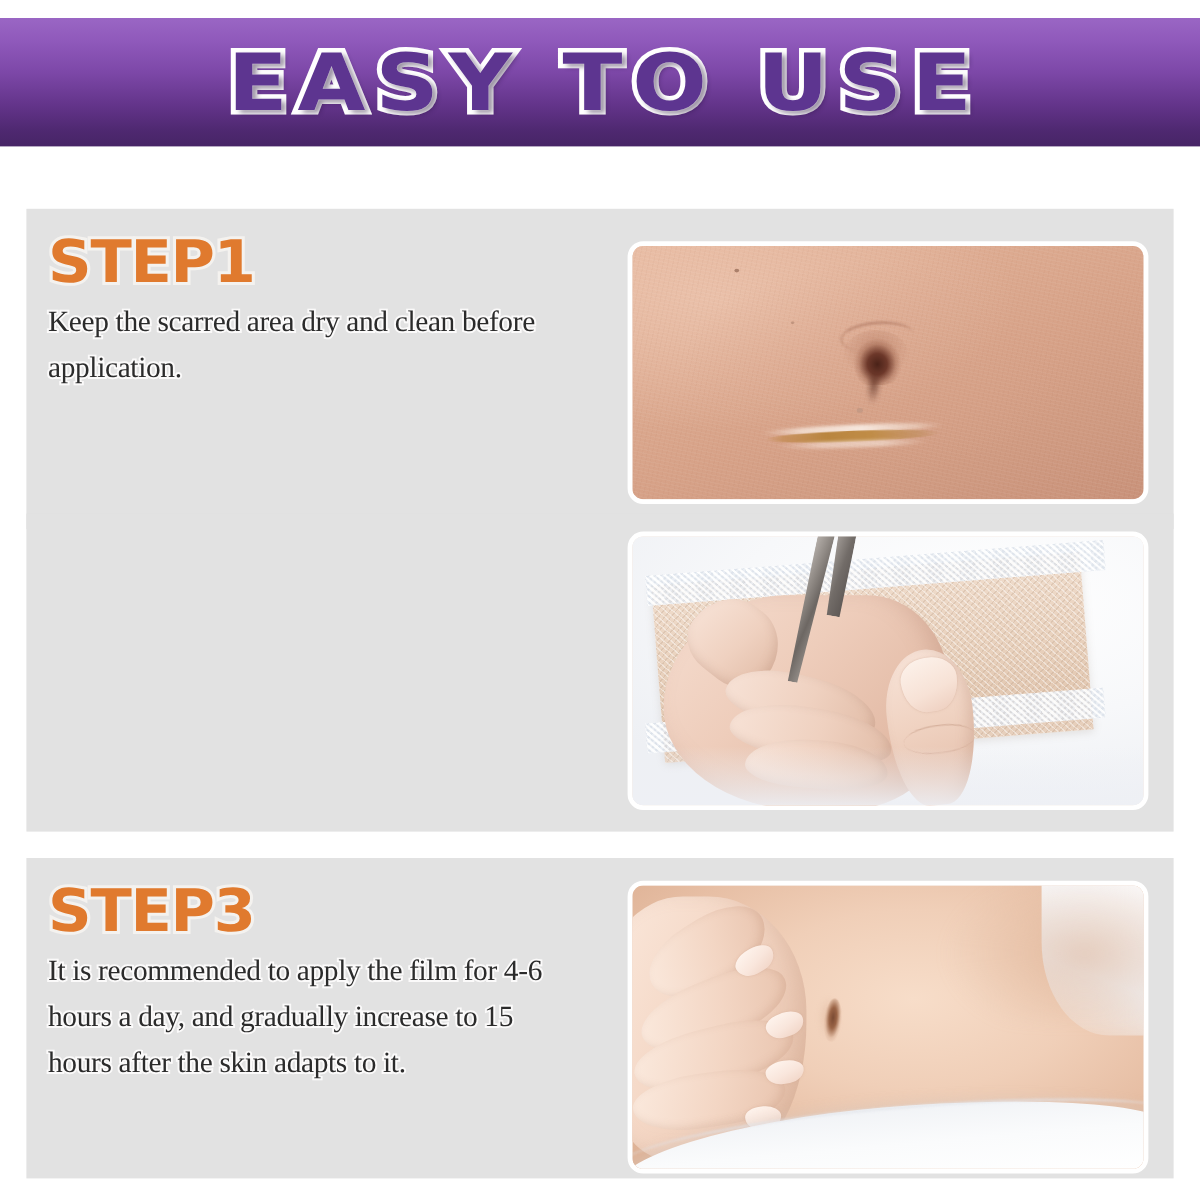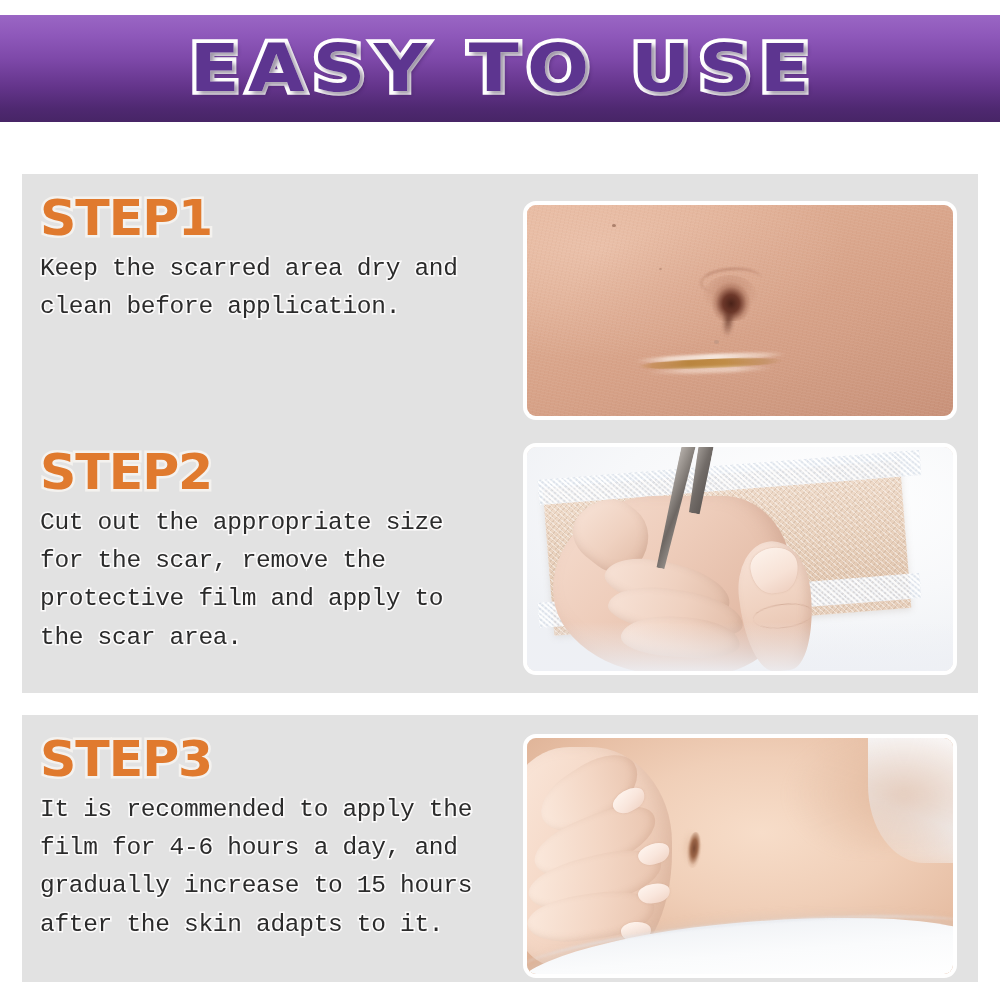--- a/index.html
+++ b/index.html
@@ -97,21 +97,21 @@
     letter-spacing: -1px;
     transform: scaleX(1.03);
     transform-origin: left center;
     -webkit-text-stroke: 5px #f4f2ef;
     paint-order: stroke fill;
     margin: 0 0 6px 0;
     white-space: nowrap;
   }
 
   .step-body {
-    font-family: Liberation Mono, monospace;
+    font-family: Liberation Serif, serif;
     font-size: 24.5px;
     font-weight: normal;
     line-height: 1.56;
     color: #2b2b2b;
     letter-spacing: -0.3px;
     -webkit-text-stroke: 3.2px #fbfafa;
     paint-order: stroke fill;
     margin: 0;
     max-width: 450px;
   }
@@ -449,24 +449,20 @@
           <div class="scar-hi"></div>
           <div class="scar"></div>
           <div class="scar-lo"></div>
         </div>
       </div>
     </div>
   </div>
 
   <div class="panel panel-2">
     <div class="panel-inner">
-      <div class="text-col">
-        <div class="step-label">STEP2</div>
-        <p class="step-body">Cut out the appropriate size for the scar, remove the protective film and apply to the scar area.</p>
-      </div>
 
       <div class="photo photo-2">
         <div class="photo-canvas">
           <div class="bg2"></div>
           <div class="sheet">
             <div class="sheet-tex"></div>
           </div>
           <div class="mesh top"></div>
           <div class="mesh bot"></div>
           <div class="hand2"></div>

